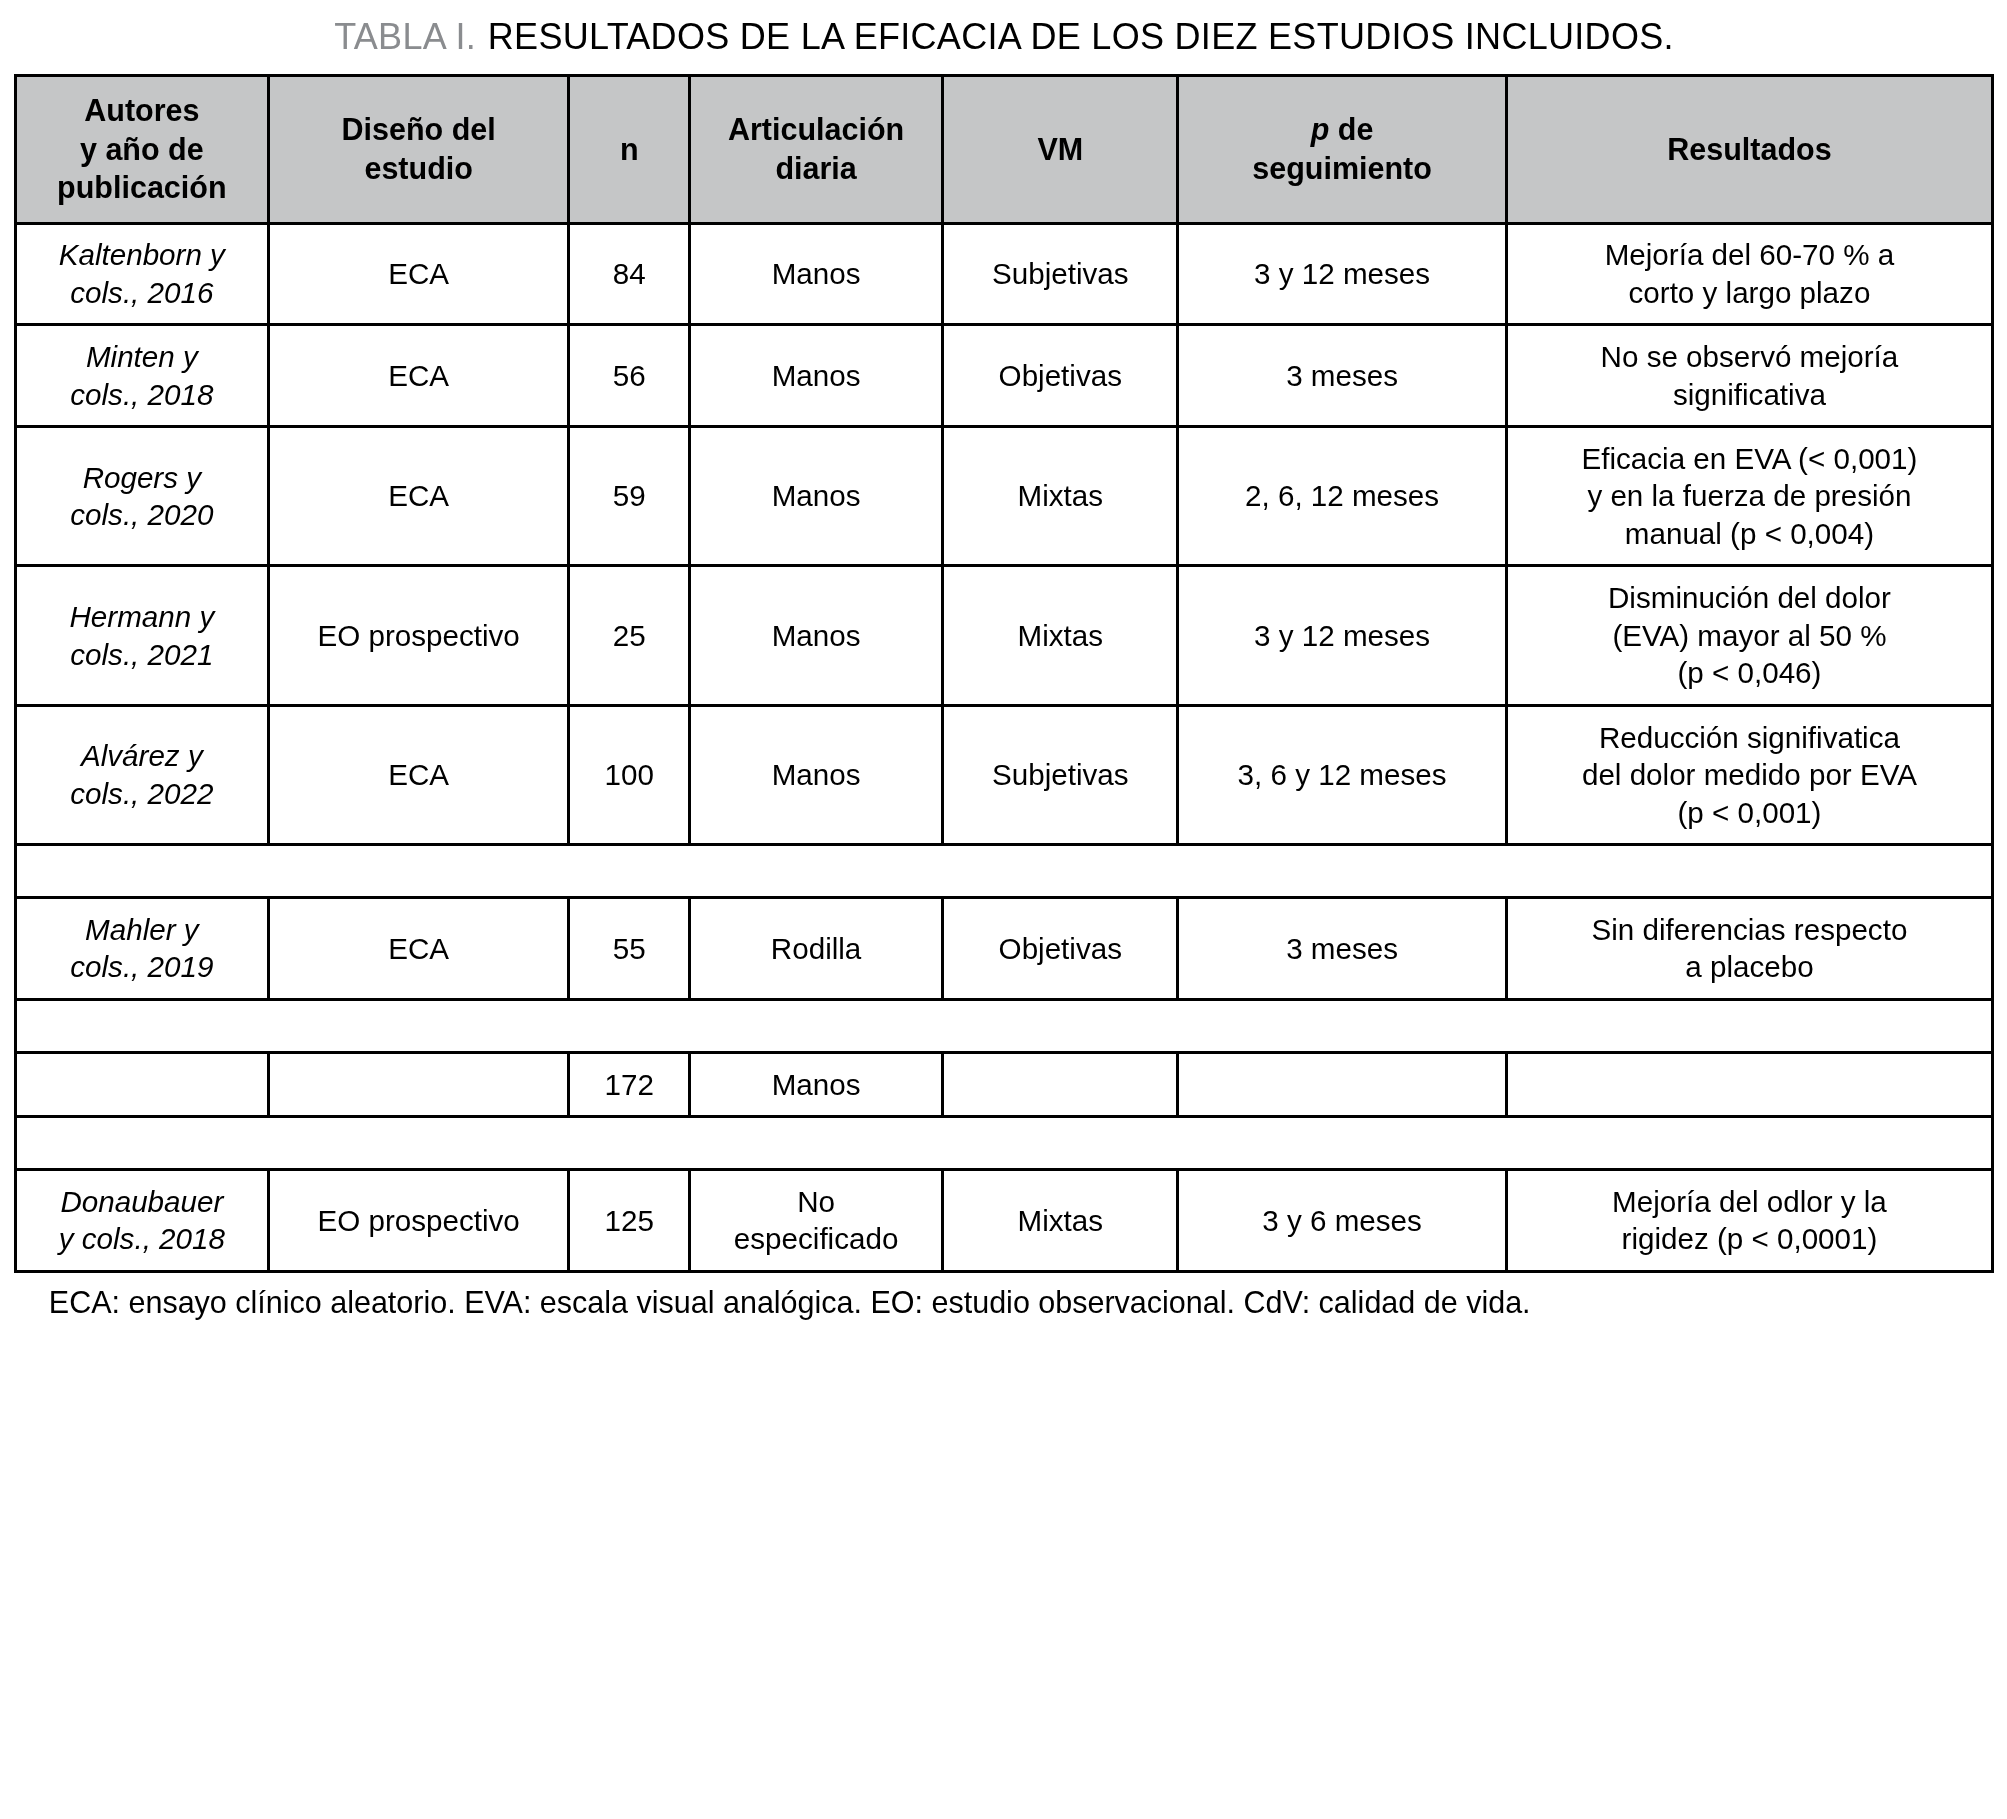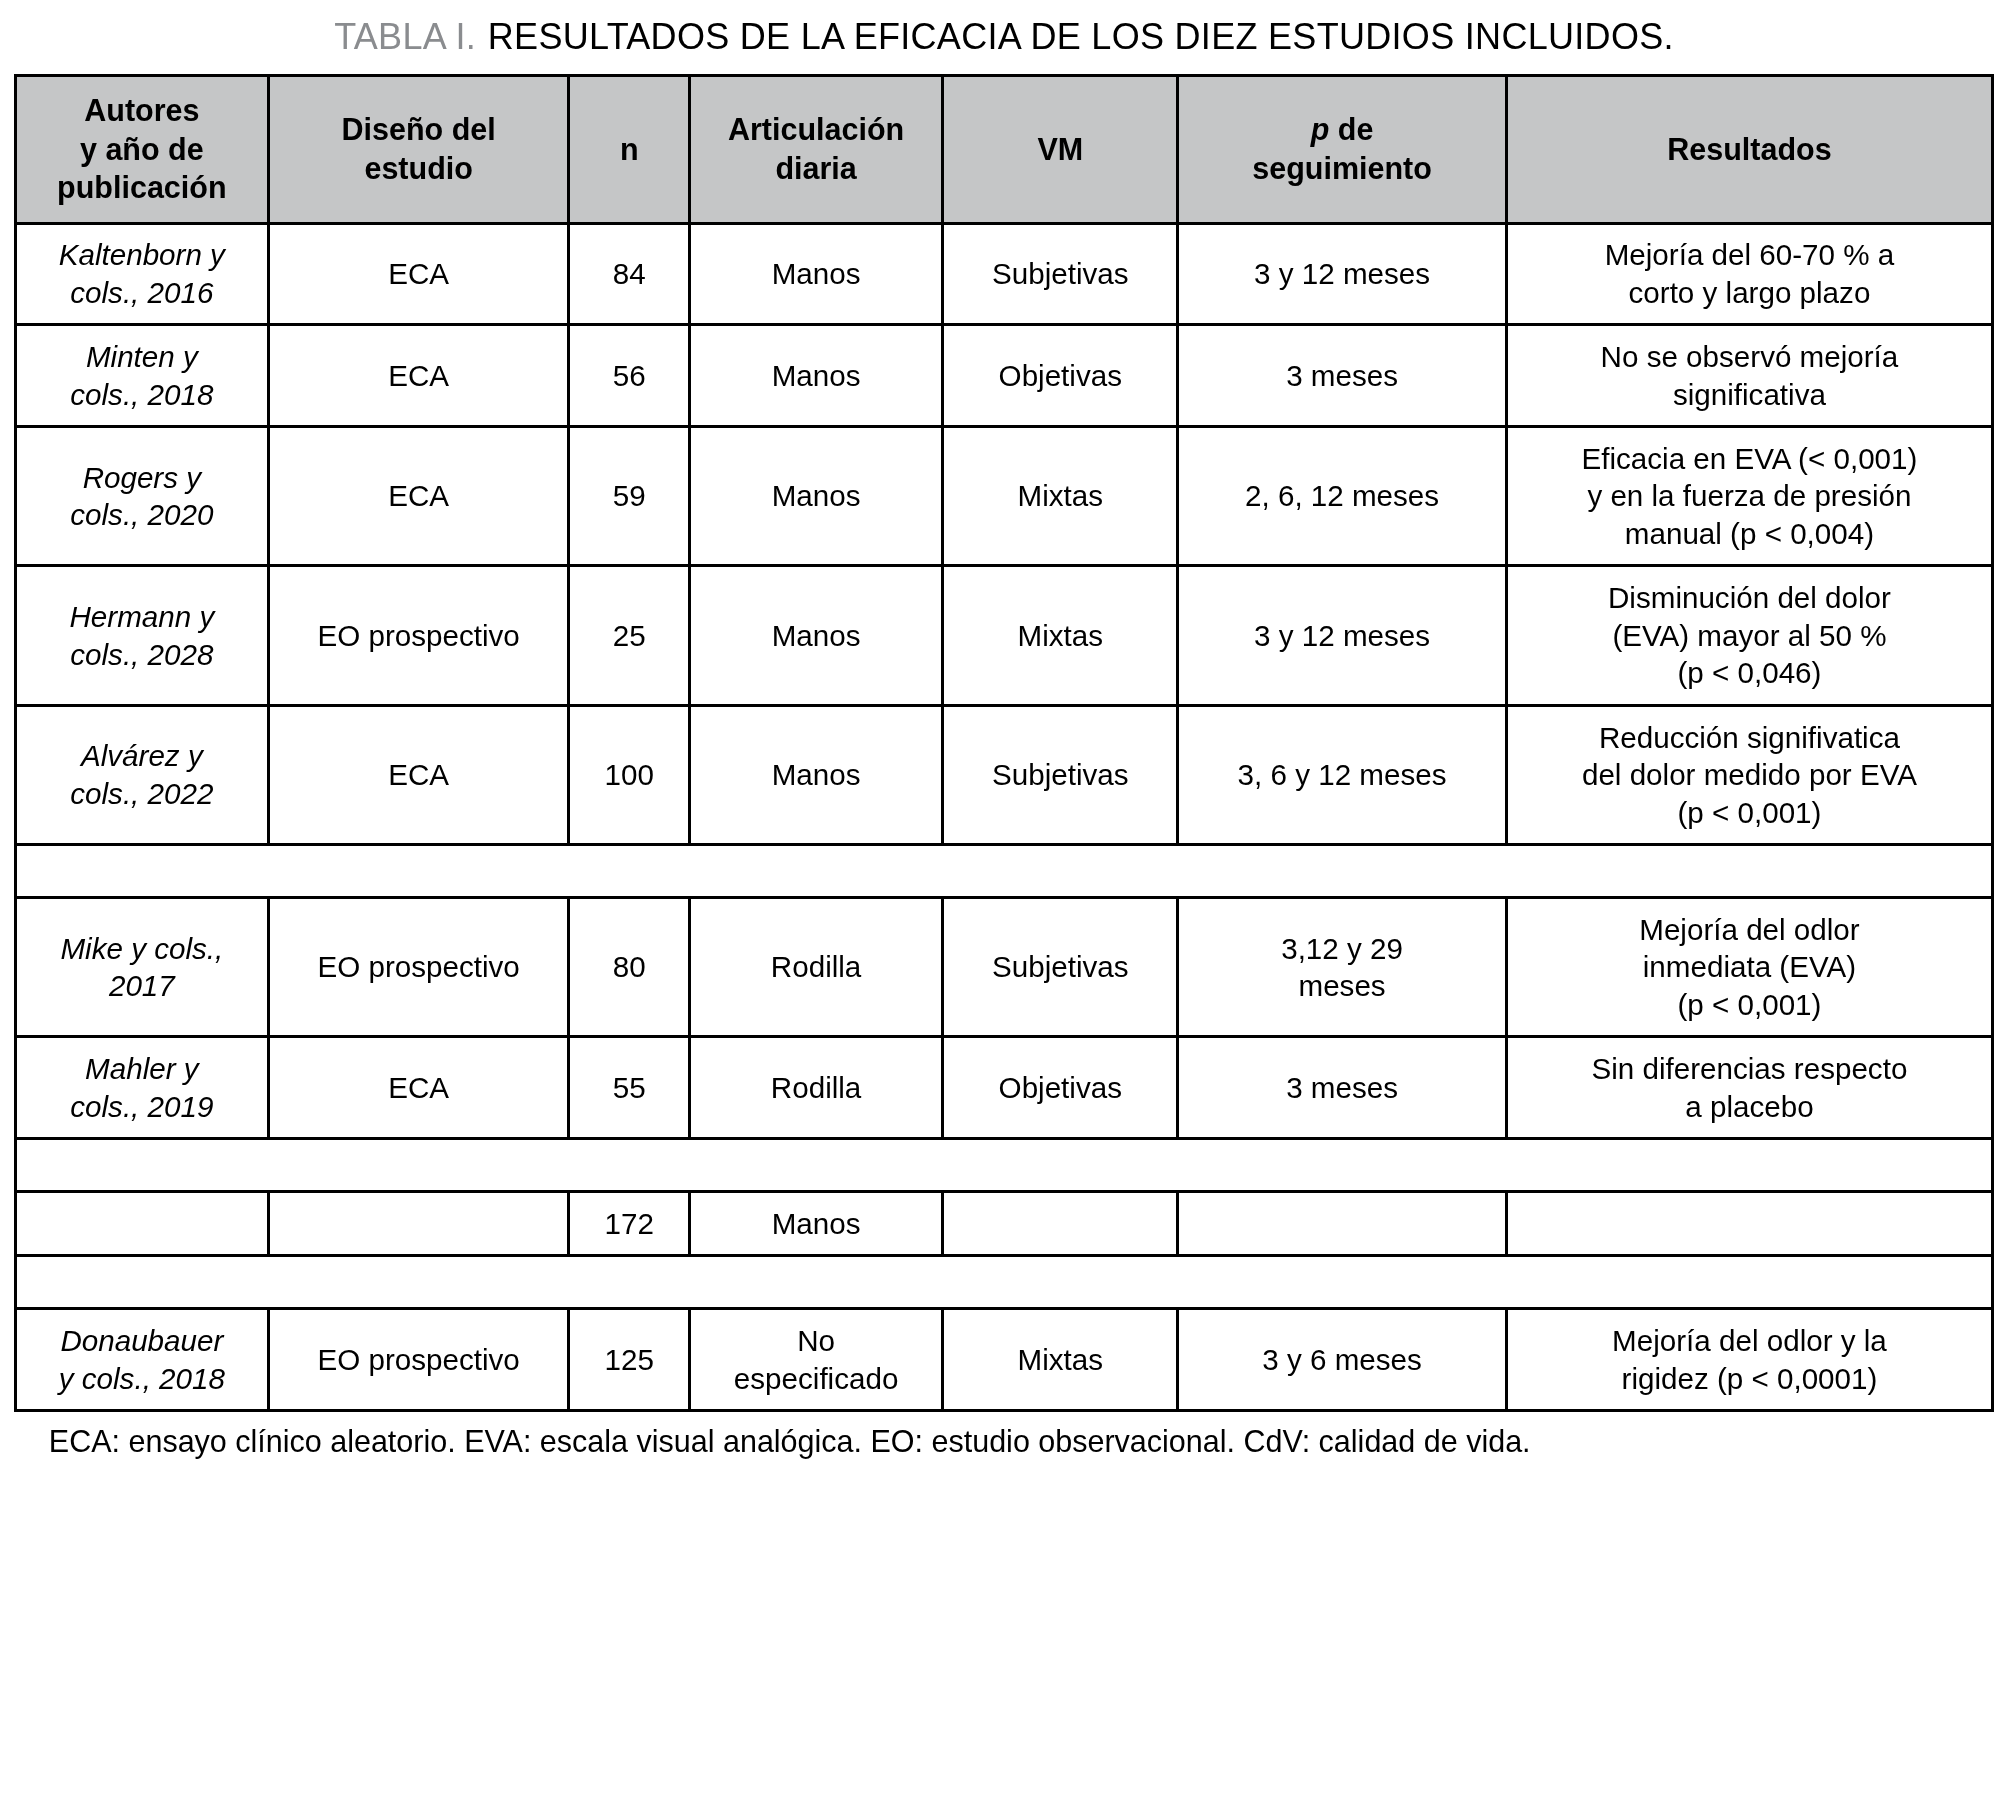--- a/index.html
+++ b/index.html
@@ -123,21 +123,21 @@
           <td class="cell-n">59</td>
           <td class="cell-joint">Manos</td>
           <td class="cell-vm">Mixtas</td>
           <td class="cell-followup">2, 6, 12 meses</td>
           <td class="cell-results">Eficacia en EVA (&lt; 0,001)
 y en la fuerza de presión
 manual (p &lt; 0,004)</td>
         </tr>
         <tr class="data-row">
           <td class="cell-author">Hermann y
-cols., 2028</td>
+cols., 2021</td>
           <td class="cell-design">EO prospectivo</td>
           <td class="cell-n">25</td>
           <td class="cell-joint">Manos</td>
           <td class="cell-vm">Mixtas</td>
           <td class="cell-followup">3 y 12 meses</td>
           <td class="cell-results">Disminución del dolor
 (EVA) mayor al 50 %
 (p &lt; 0,046)</td>
         </tr>
         <tr class="data-row">
@@ -147,33 +147,20 @@
           <td class="cell-n">100</td>
           <td class="cell-joint">Manos</td>
           <td class="cell-vm">Subjetivas</td>
           <td class="cell-followup">3, 6 y 12 meses</td>
           <td class="cell-results">Reducción signifivatica
 del dolor medido por EVA
 (p &lt; 0,001)</td>
         </tr>
         <tr class="spacer-row">
           <td colspan="7"></td>
-        </tr>
-        <tr class="data-row">
-          <td class="cell-author">Mike y cols.,
-2017</td>
-          <td class="cell-design">EO prospectivo</td>
-          <td class="cell-n">80</td>
-          <td class="cell-joint">Rodilla</td>
-          <td class="cell-vm">Subjetivas</td>
-          <td class="cell-followup">3,12 y 29
-meses</td>
-          <td class="cell-results">Mejoría del odlor
-inmediata (EVA)
-(p &lt; 0,001)</td>
         </tr>
         <tr class="data-row">
           <td class="cell-author">Mahler y
 cols., 2019</td>
           <td class="cell-design">ECA</td>
           <td class="cell-n">55</td>
           <td class="cell-joint">Rodilla</td>
           <td class="cell-vm">Objetivas</td>
           <td class="cell-followup">3 meses</td>
           <td class="cell-results">Sin diferencias respecto

